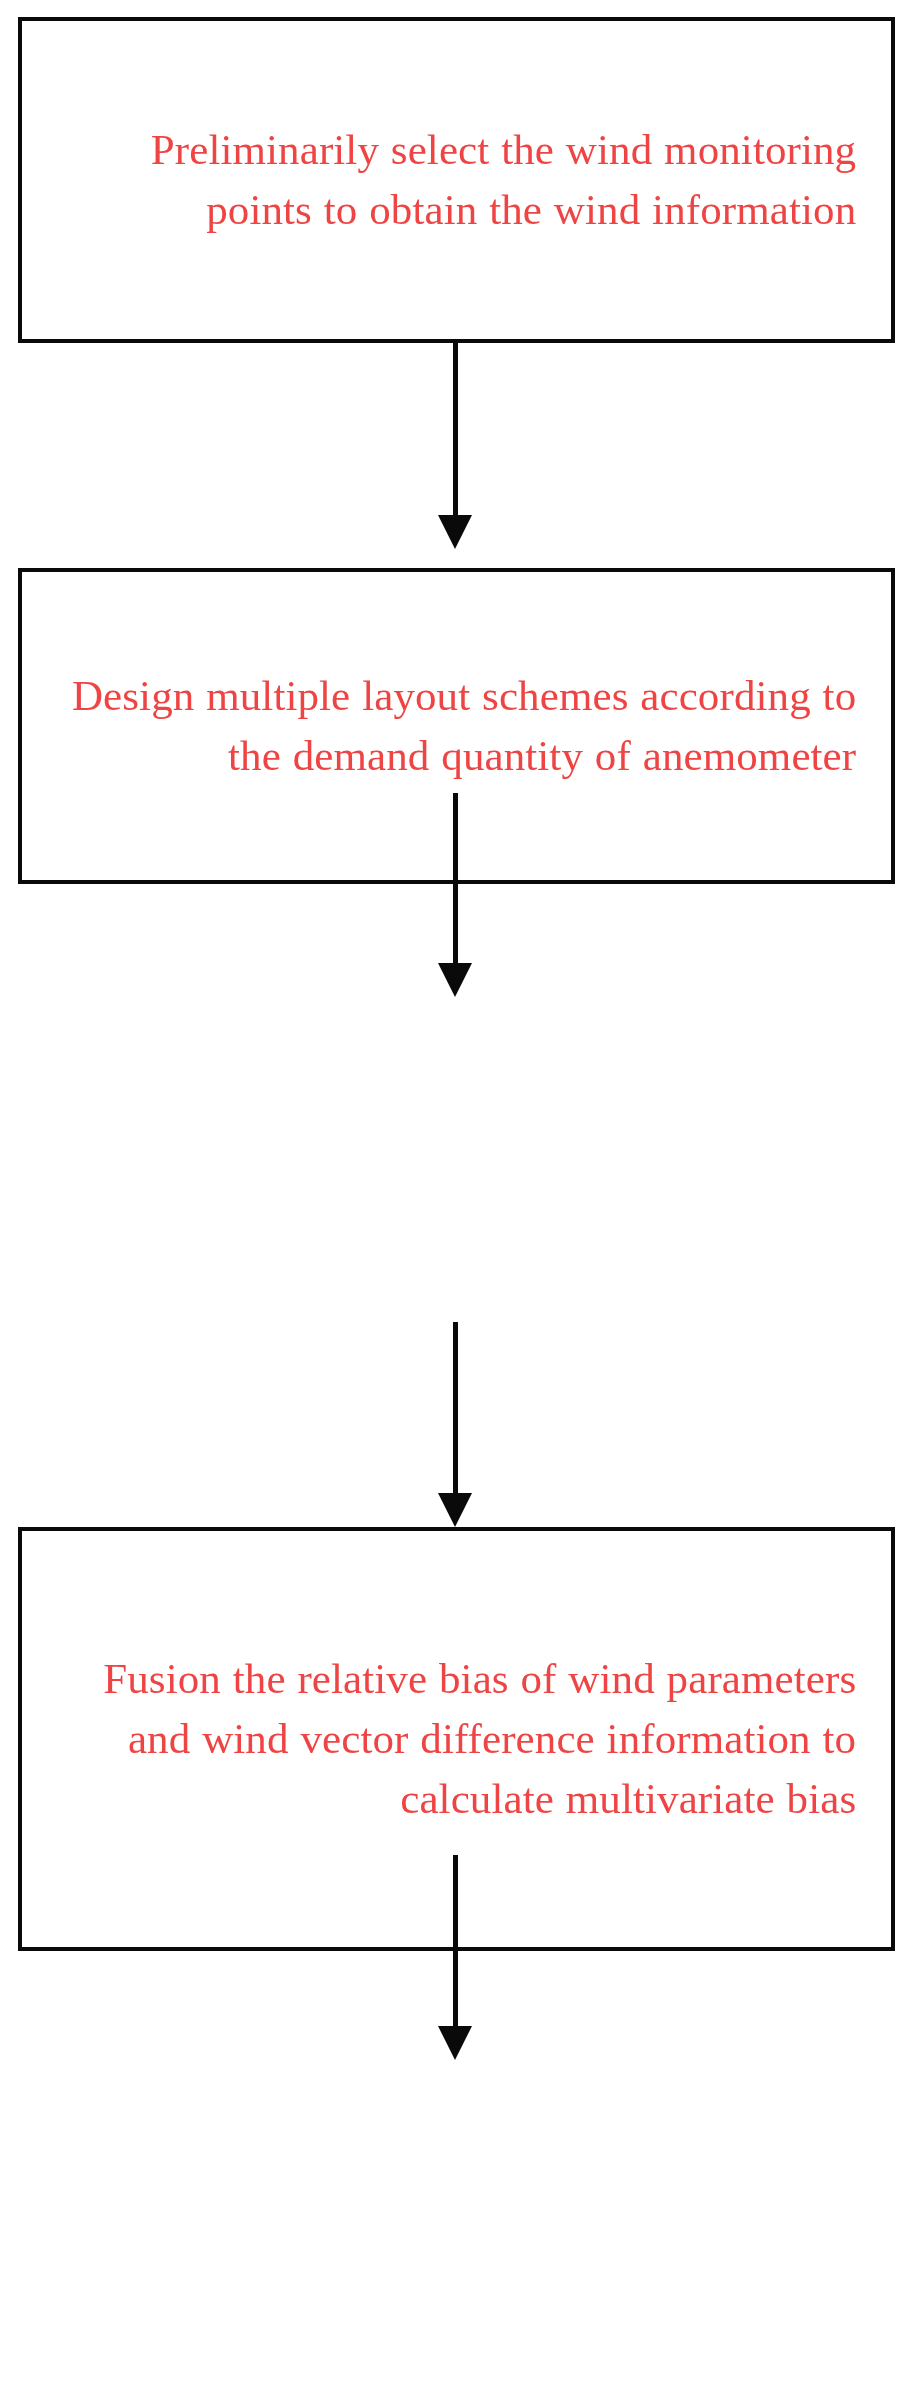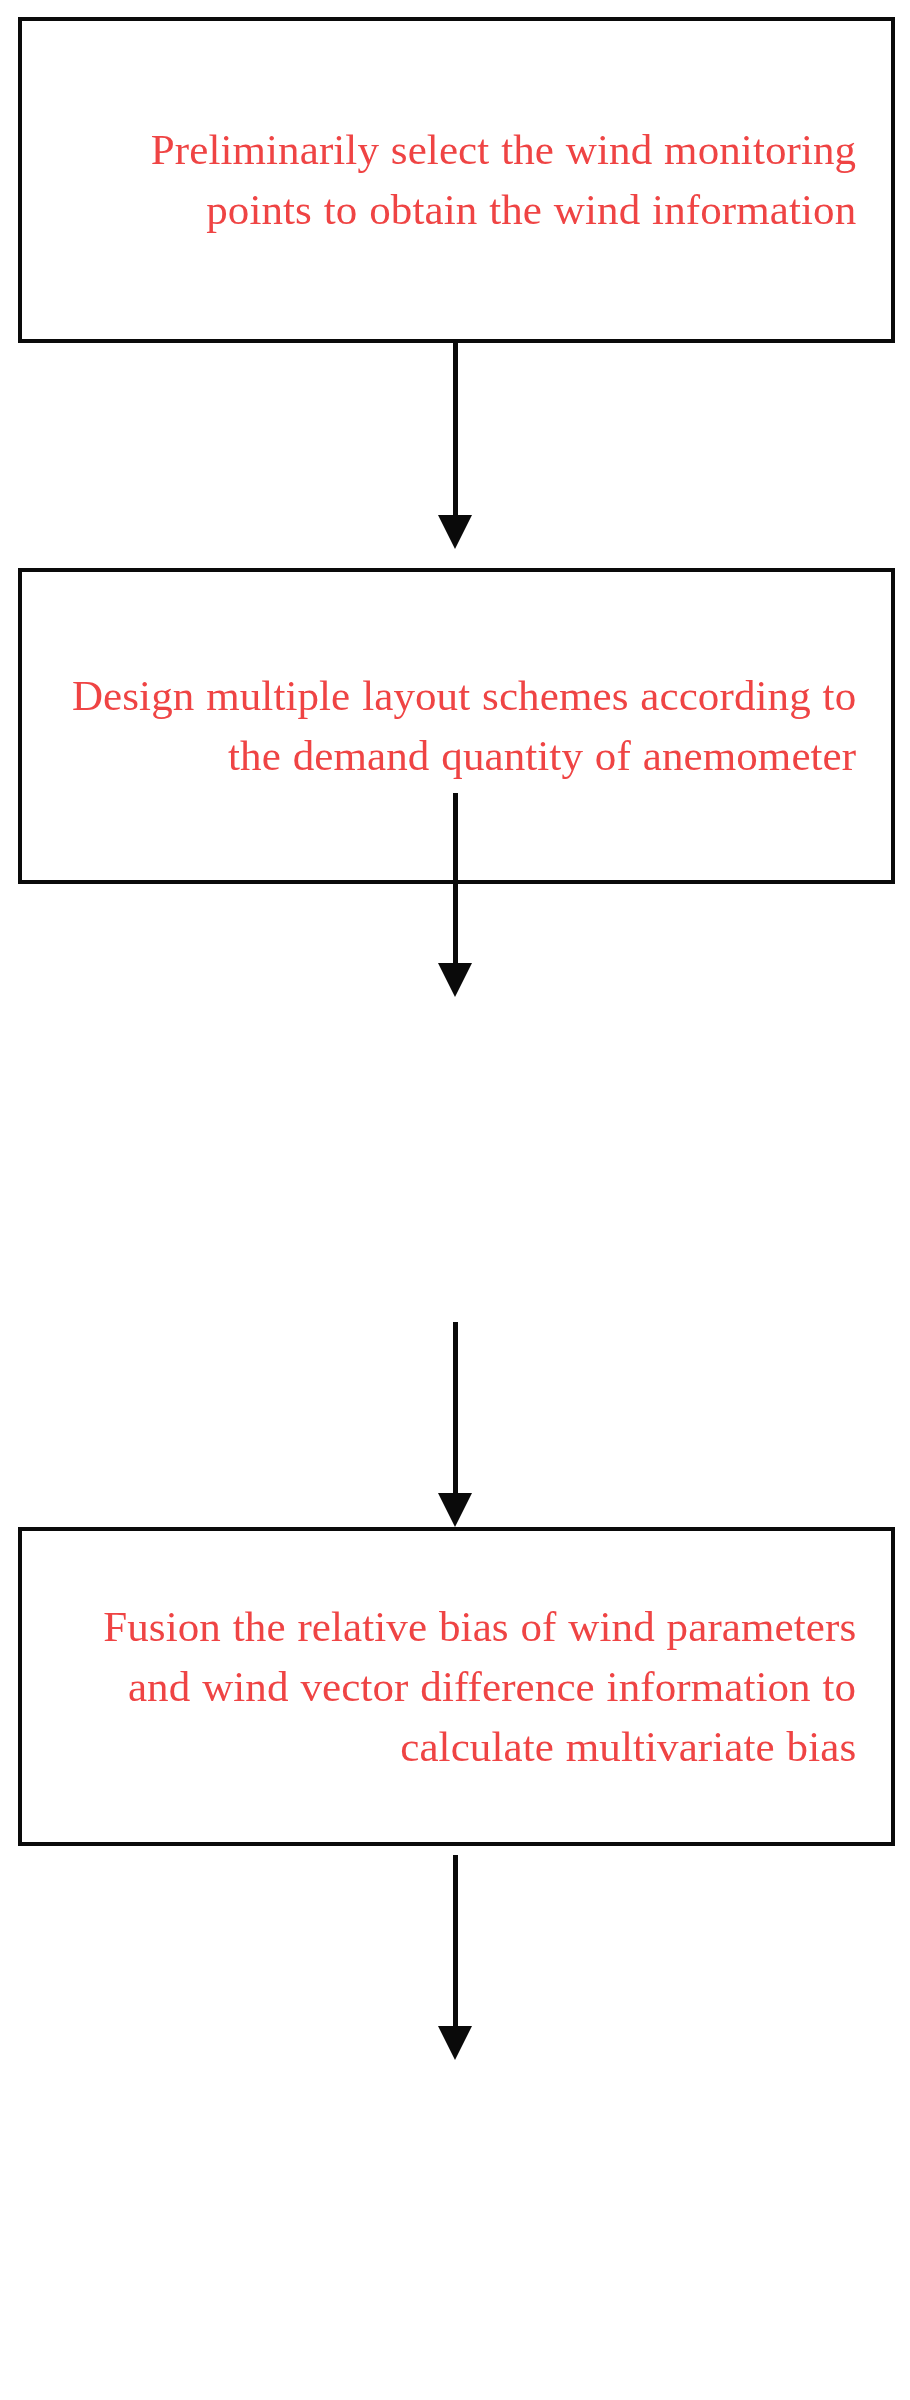--- a/index.html
+++ b/index.html
@@ -39,21 +39,21 @@
     font-size: 43px;
     line-height: 60px;
     color: #ef4444;
     letter-spacing: 0.1px;
     word-spacing: 1px;
   }
   
   #node-1 { top: 17px;   height: 326px; }
   #node-2 { top: 525px;  height: 316px; margin-top: 43px; }
   #node-3 { top: 997px;  height: 325px; }
-  #node-4 { top: 1527px; height: 319px; }
+  #node-4 { top: 1527px; height: 424px; }
   #node-5 { top: 2060px; height: 325px; }
 
   .connector {
     position: absolute;
     left: 0;
     width: 910px;
   }
   .connector .shaft {
     position: absolute;
     left: 453px;

